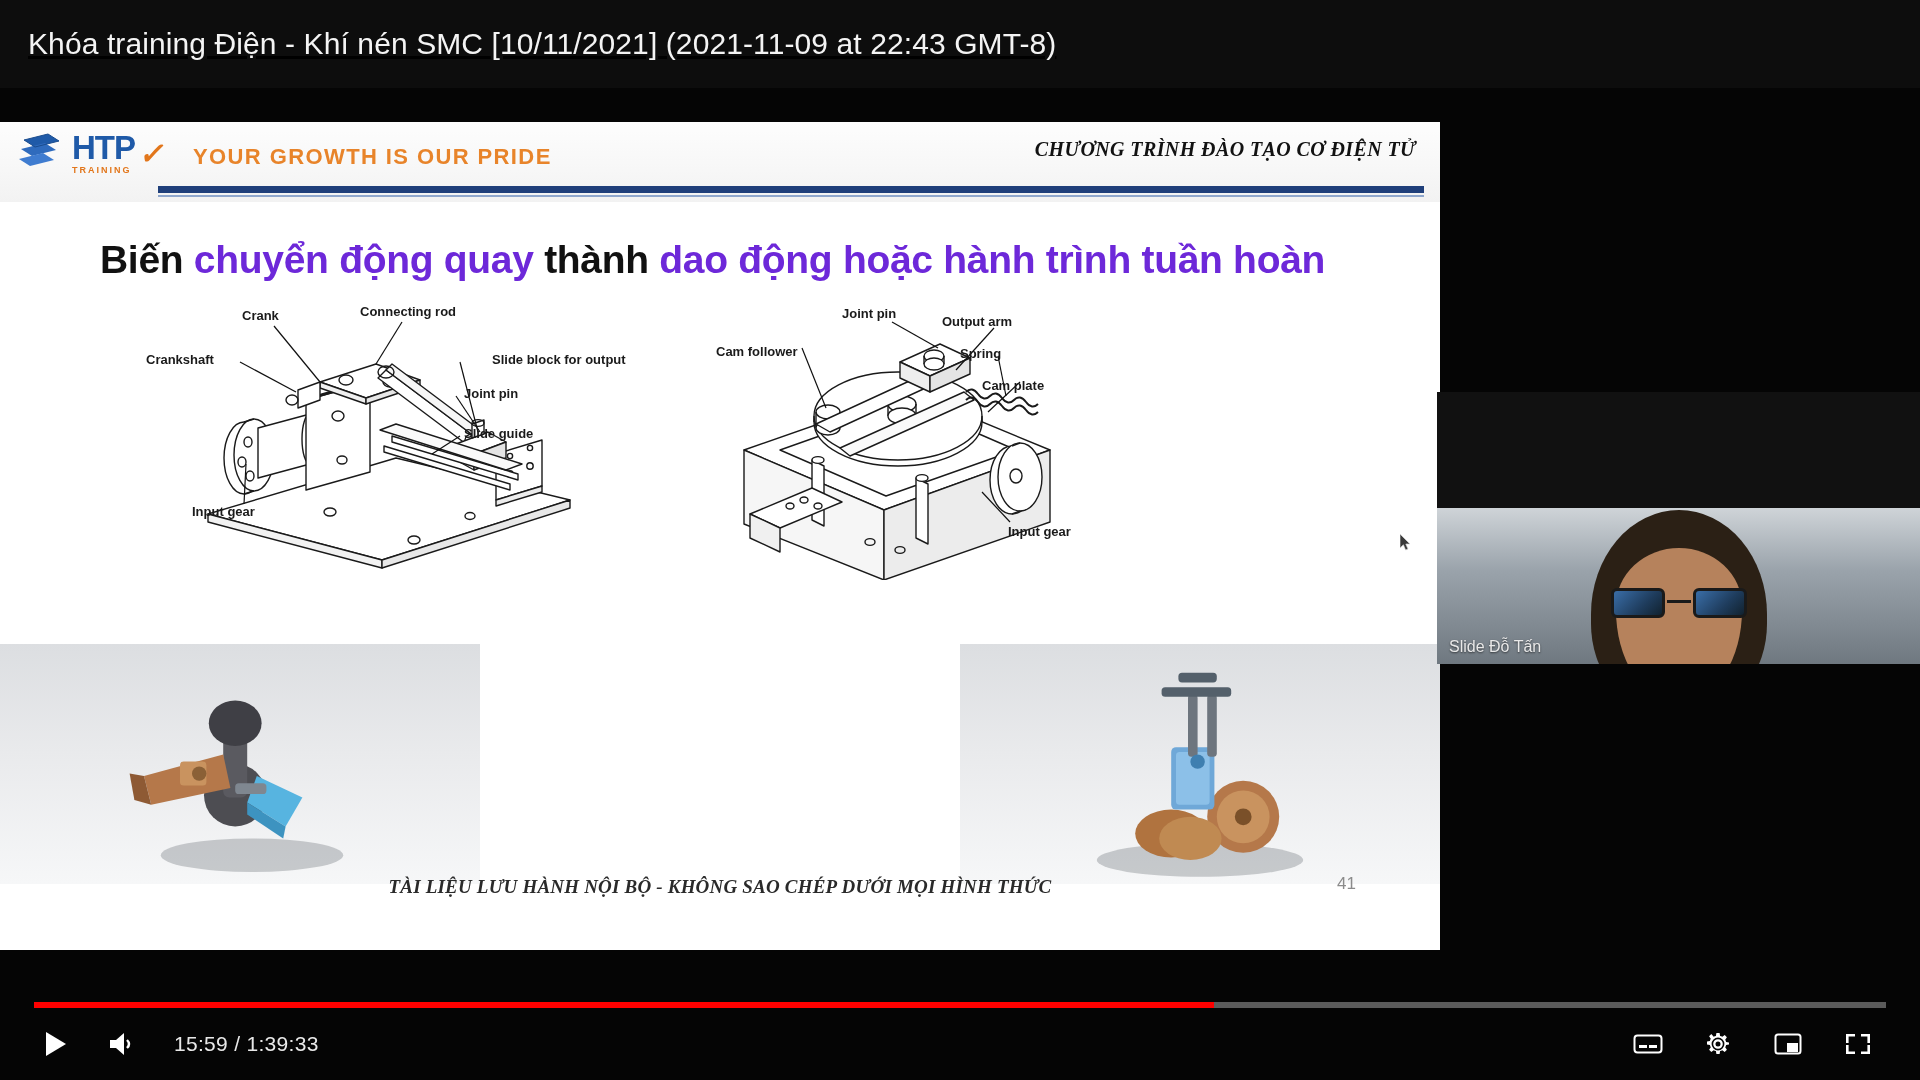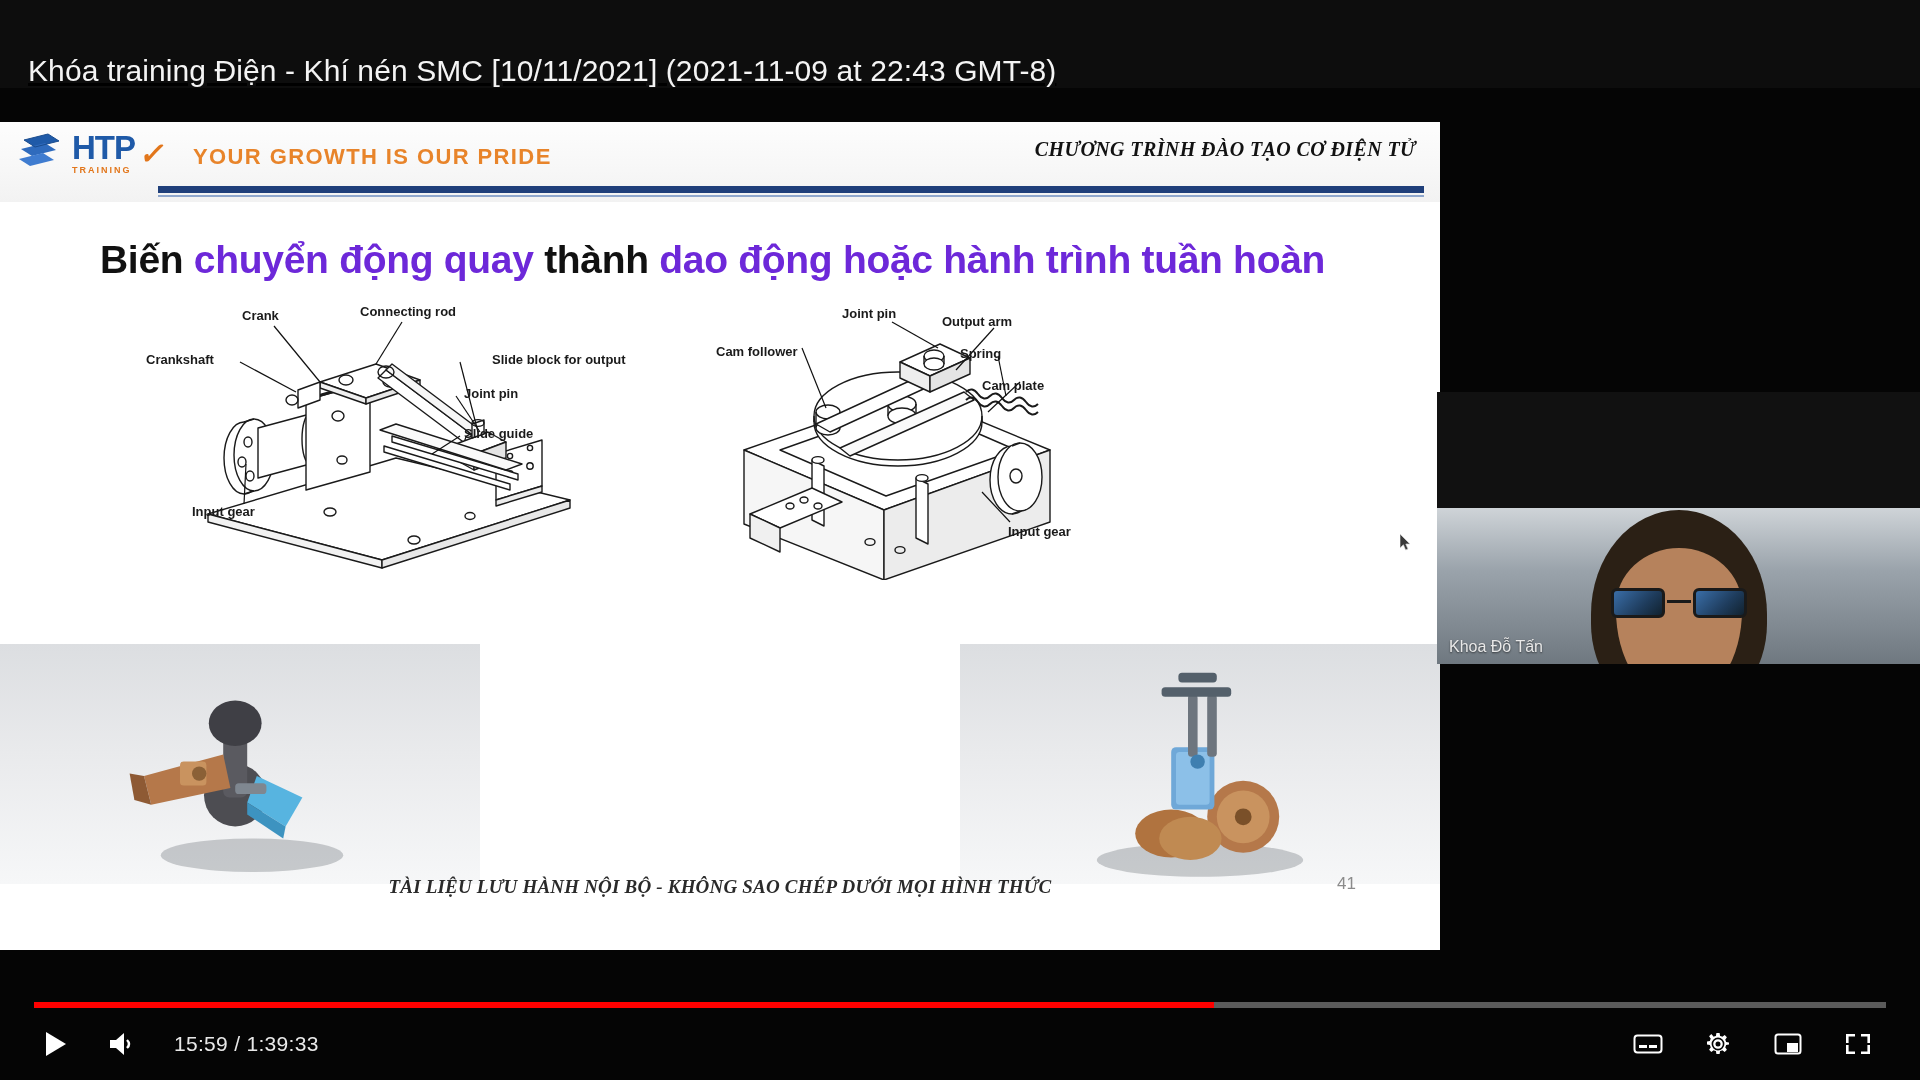--- a/index.html
+++ b/index.html
@@ -15,21 +15,21 @@
     position: relative;
     width: 1920px; height: 1080px;
     background: #050505;
   }
 
   
   .title-bar {
     position: absolute; left: 0; top: 0;
     width: 1920px; height: 88px;
     background: #0d0d0d;
-    display: flex; align-items: flex-end; text-decoration: underline;
+    display: flex; align-items: center; text-decoration: underline;
   }
   .title-bar .vid-title {
     color: #f4f4f4;
     font-size: 30px;
     font-weight: 400;
     letter-spacing: .1px;
     padding-left: 28px;
     white-space: nowrap;
   }
 
@@ -542,21 +542,21 @@
     <div class="cam-video">
       <div class="cam-head">
         <div class="cam-face"></div>
         <div class="cam-glasses">
           <span class="lens l"></span>
           <span class="bridge"></span>
           <span class="lens r"></span>
         </div>
       </div>
     </div>
-    <div class="cam-name">Khoa Đỗ Tấn</div>
+    <div class="cam-name">Slide Đỗ Tấn</div>
   </div>
 
   <div class="progress">
     <div class="track"></div>
     <div class="buf"></div>
     <div class="fill"></div>
   </div>
 
   <div class="controls">
     <div class="ctrl-left">

